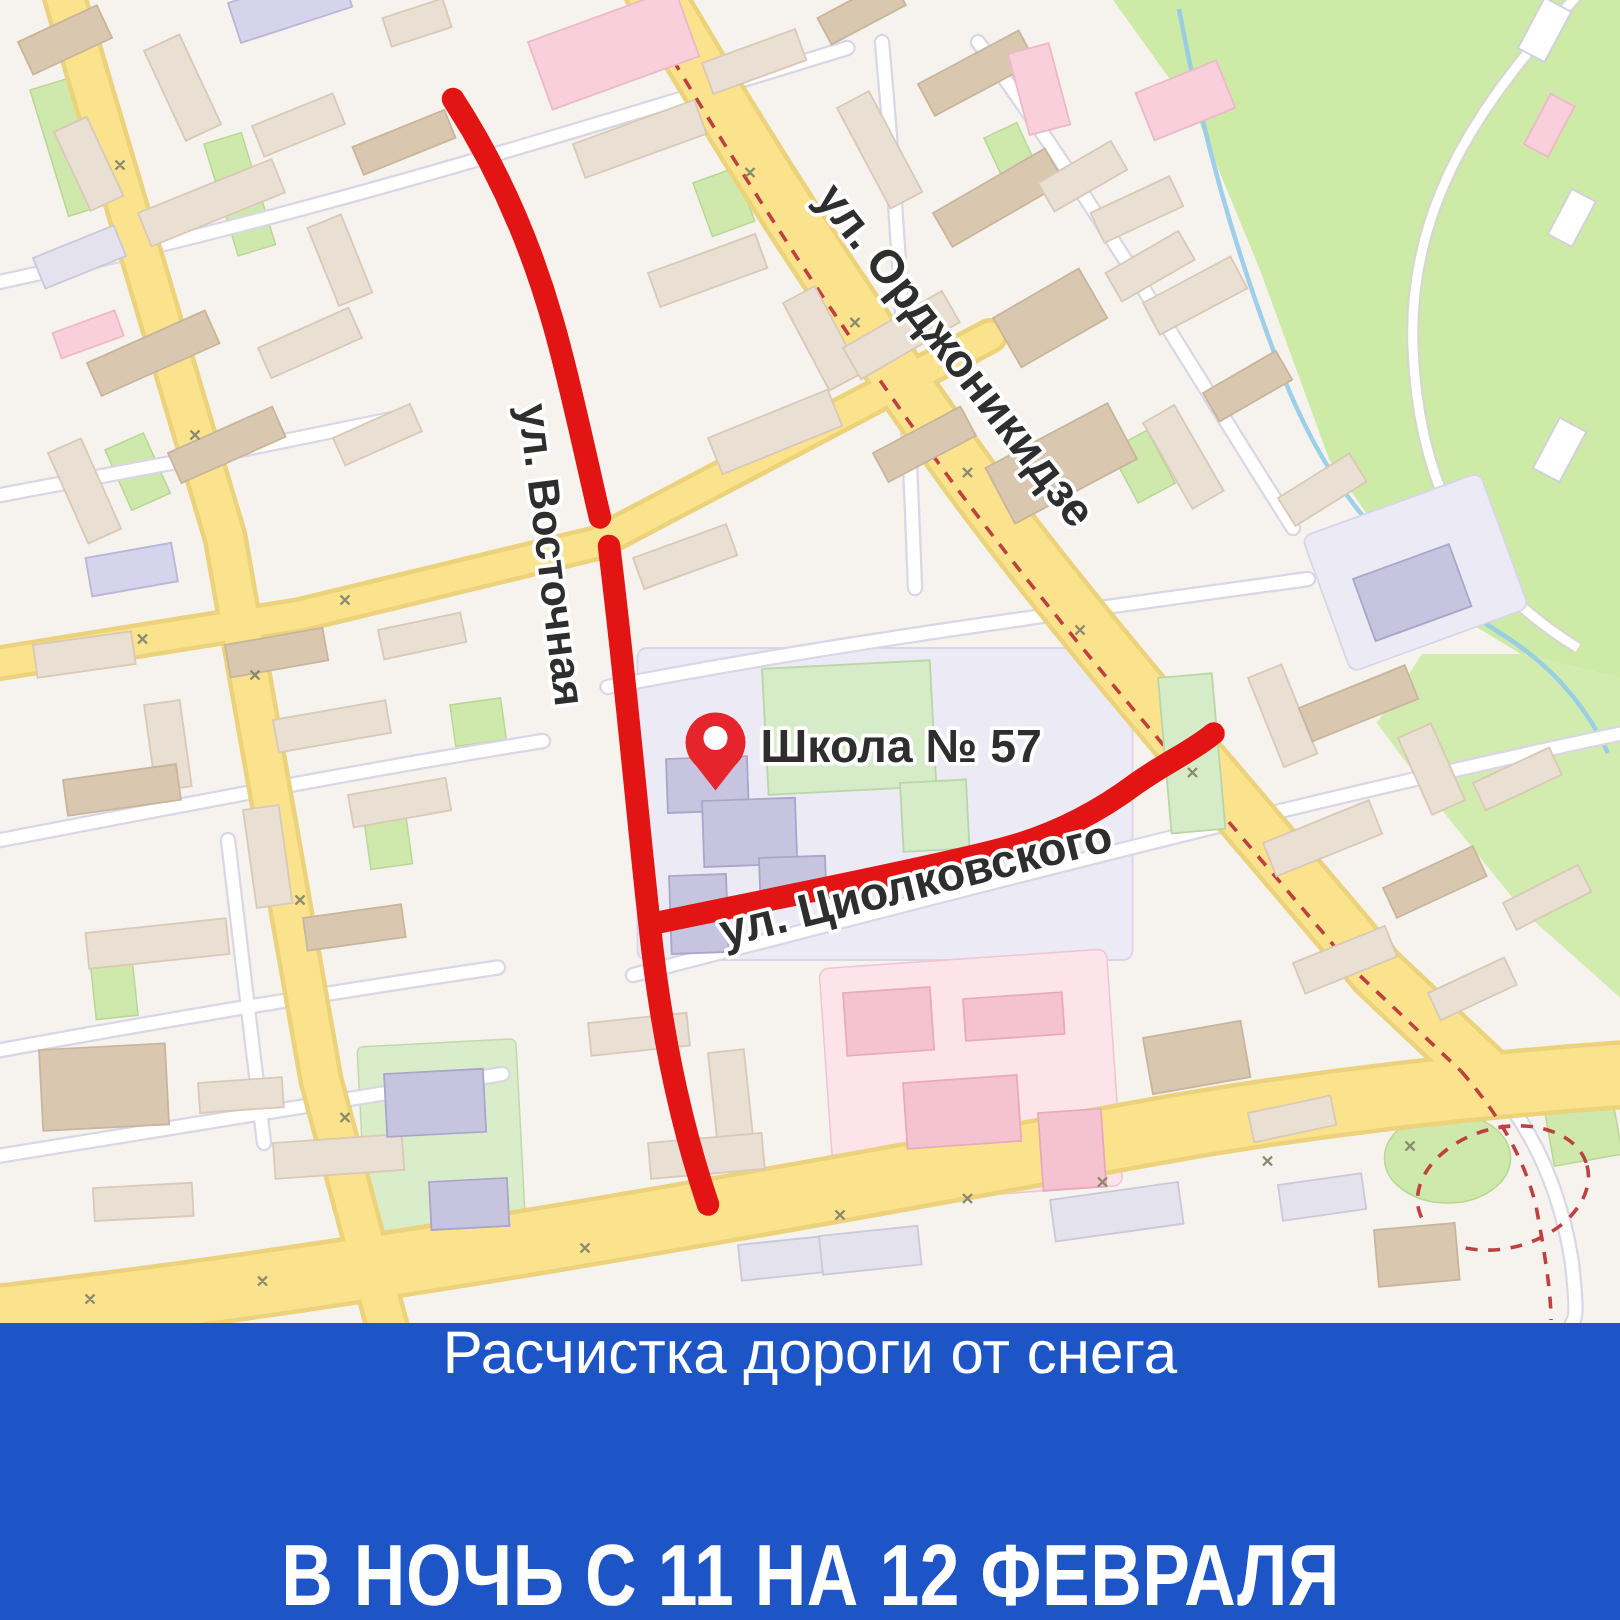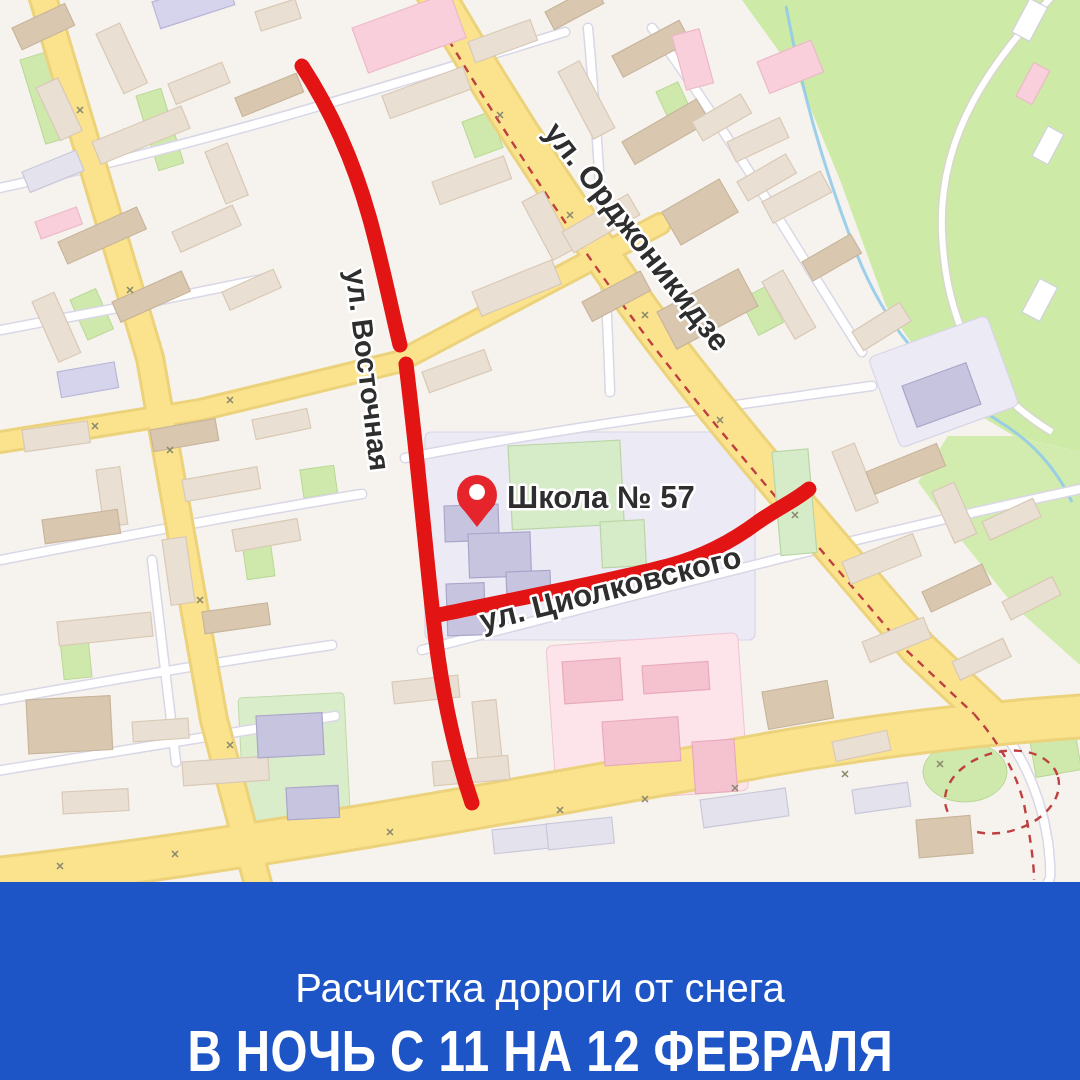--- a/index.html
+++ b/index.html
@@ -21,21 +21,21 @@
   .stadium{fill:#d6ebc8;stroke:#b9d6a7;stroke-width:1.2;}
   .roadCasing{fill:none;stroke:#d9d7e6;stroke-width:11;stroke-linecap:round;}
   .roadFill{fill:none;stroke:#ffffff;stroke-width:8;stroke-linecap:round;}
   .yCasing{fill:none;stroke:#ecd27a;stroke-linecap:round;}
   .yFill{fill:none;stroke:#fbe38e;stroke-linecap:round;}
   .tram{fill:none;stroke:#bf4040;stroke-width:2.4;stroke-dasharray:8 7;}
   .route{fill:none;stroke-width:15;stroke-linecap:round;stroke-linejoin:round;}
   .street-label{font-weight:bold;fill:#2e2e2e;stroke:#ffffff;stroke-width:5px;paint-order:stroke;stroke-linejoin:round;}
   .cross{fill:none;stroke:#8a8a6e;stroke-width:1.6;}
   
-  .banner{height:198px;background:#1e55c6;color:#ffffff;display:flex;flex-direction:column;align-items:center;justify-content:flex-end;gap:14px;}
+  .banner{height:198px;background:#1e55c6;color:#ffffff;display:flex;flex-direction:column;align-items:center;justify-content:space-between;gap:14px;}
   .banner-subtitle{font-size:40px;line-height:1;}
   .banner-title{font-size:58px;font-weight:bold;line-height:1;display:inline-block;transform:scaleX(0.82);white-space:nowrap;letter-spacing:0.5px;}
 </style>
 </head>
 <body>
 
 <div class="frame">
   <div class="map-wrap">
     <svg width="1080" height="882" viewBox="0 0 1080 882" xmlns="http://www.w3.org/2000/svg">
 

